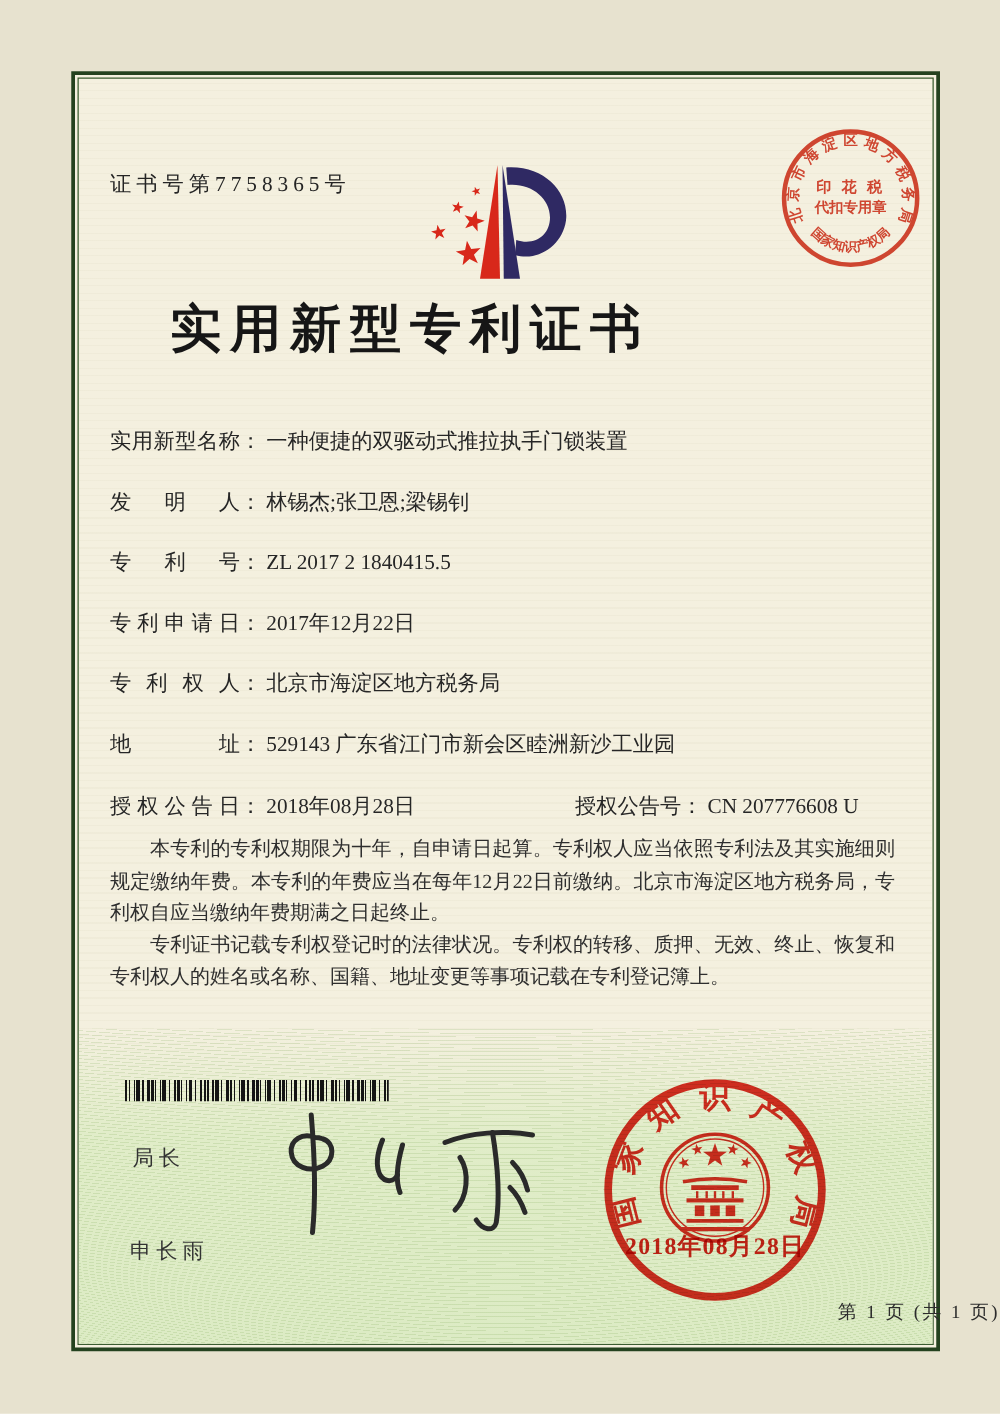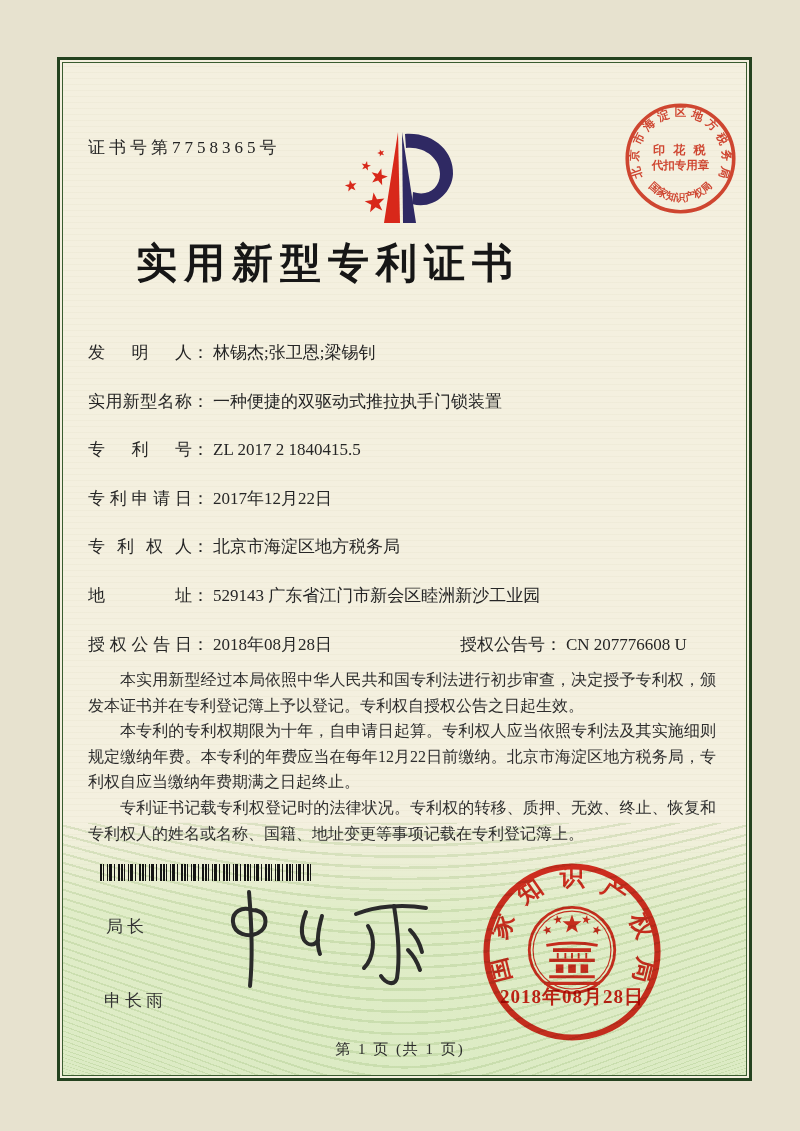--- a/index.html
+++ b/index.html
@@ -39,21 +39,21 @@
       #141414 0 2px,transparent 2px 3px,#141414 3px 4px,transparent 4px 7px,
       #141414 7px 8px,transparent 8px 9px,#141414 9px 12px,transparent 12px 14px,
       #141414 14px 15px,transparent 15px 18px,#141414 18px 20px,transparent 20px 21px);}
   .sig-title{position:absolute;left:106px;top:915px;font-size:17px;letter-spacing:4px;color:#333;}
   .sig-name{position:absolute;left:104px;top:949px;font-size:17px;letter-spacing:4px;color:#333;margin-top:40px;}
   .signature{position:absolute;left:218px;top:886px;width:230px;height:106px;}
   .tax-stamp{position:absolute;left:620px;top:98px;width:121px;height:121px;mix-blend-mode:multiply;opacity:.92;}
   .seal{position:absolute;left:477px;top:857px;width:190px;height:190px;mix-blend-mode:multiply;opacity:.95;}
   .seal-date{position:absolute;left:482px;top:984px;width:180px;text-align:center;
     font-size:19px;font-weight:bold;color:#d9251a;letter-spacing:1px;mix-blend-mode:multiply;}
-  .footer{position:absolute;left:0;top:1040px;width:800px;text-align:center;font-size:15px;letter-spacing:2px;color:#2c2c2c;}
+  .footer{position:absolute;left:0;top:1040px;width:800px;text-align:right;font-size:15px;letter-spacing:2px;color:#2c2c2c;}
   .stamp-text{font-family:"Liberation Sans","DejaVu Sans",sans-serif;font-weight:bold;}
 </style>
 </head>
 <body>
 
 <div class="paper">
   <div class="paper-inner">
     <div class="green-zone"></div>
   </div>
 </div>
@@ -89,24 +89,24 @@
     <text x="100" y="92" text-anchor="middle" font-size="20" style="letter-spacing:4px">印 花 税</text>
     <text x="100" y="118" text-anchor="middle" font-size="19">代扣专用章</text>
     <text font-size="17"><textPath href="#tax-arc-bottom" startOffset="50%" text-anchor="middle" textLength="118">国家知识产权局</textPath></text>
   </g>
 </svg>
 
 <div class="title">实用新型专利证书</div>
 
 <div class="fields">
   <div class="frow">
-    <span class="flabel">发明人</span><span>：</span><span class="fvalue">林锡杰;张卫恩;梁锡钊</span>
+    <span class="flabel">实用新型名称</span><span>：</span><span class="fvalue">一种便捷的双驱动式推拉执手门锁装置</span>
   </div>
   <div class="frow">
-    <span class="flabel">实用新型名称</span><span>：</span><span class="fvalue">一种便捷的双驱动式推拉执手门锁装置</span>
+    <span class="flabel">发明人</span><span>：</span><span class="fvalue">林锡杰;张卫恩;梁锡钊</span>
   </div>
   <div class="frow">
     <span class="flabel">专利号</span><span>：</span><span class="fvalue">ZL 2017 2 1840415.5</span>
   </div>
   <div class="frow">
     <span class="flabel">专利申请日</span><span>：</span><span class="fvalue">2017年12月22日</span>
   </div>
   <div class="frow">
     <span class="flabel">专利权人</span><span>：</span><span class="fvalue">北京市海淀区地方税务局</span>
   </div>
@@ -115,21 +115,20 @@
   </div>
   <div class="frow">
     <span class="flabel">授权公告日</span><span>：</span><span class="fvalue">2018年08月28日</span>
     <span class="grant">
       <span>授权公告号</span><span>：</span><span class="fvalue">CN 207776608 U</span>
     </span>
   </div>
 </div>
 
 <div class="paras">
-  <p>本实用新型经过本局依照中华人民共和国专利法进行初步审查，决定授予专利权，颁发本证书并在专利登记簿上予以登记。专利权自授权公告之日起生效。</p>
   <p>本专利的专利权期限为十年，自申请日起算。专利权人应当依照专利法及其实施细则规定缴纳年费。本专利的年费应当在每年12月22日前缴纳。北京市海淀区地方税务局，专利权自应当缴纳年费期满之日起终止。</p>
   <p>专利证书记载专利权登记时的法律状况。专利权的转移、质押、无效、终止、恢复和专利权人的姓名或名称、国籍、地址变更等事项记载在专利登记簿上。</p>
 </div>
 
 <div class="barcode"></div>
 
 <div class="sig-title">局长</div>
 <div class="sig-name">申长雨</div>
 
 <svg class="signature" viewBox="0 0 230 106" fill="none" stroke="#2a2a2a" stroke-width="4" stroke-linecap="round">

